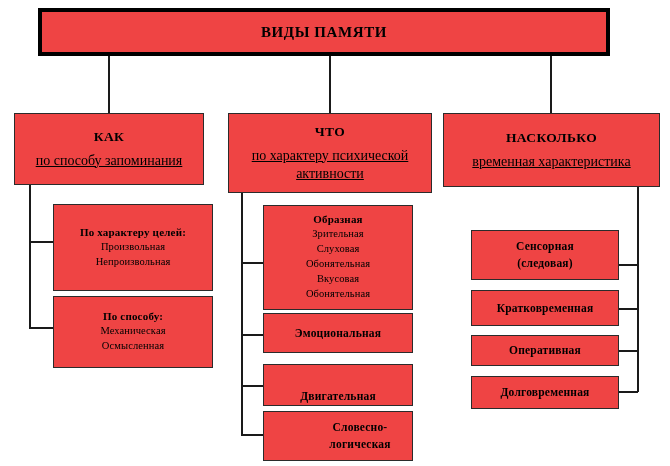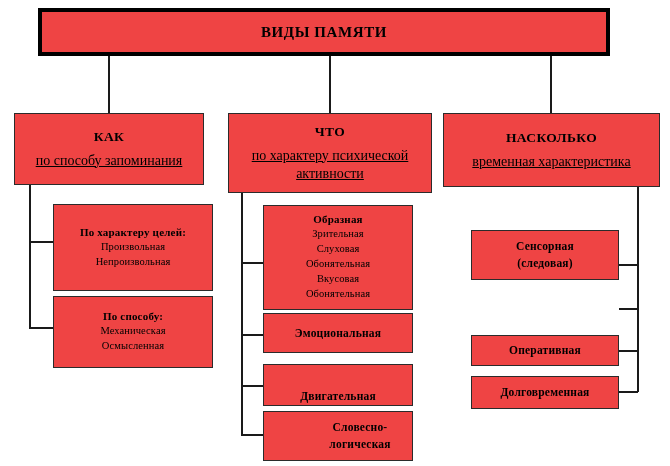--- a/index.html
+++ b/index.html
@@ -160,20 +160,23 @@
   <div class="line hline" style="left:619px; top:264px; width:19px;"></div>
   <div class="line hline" style="left:619px; top:308px; width:19px;"></div>
   <div class="line hline" style="left:619px; top:350px; width:19px;"></div>
   <div class="line hline" style="left:619px; top:391px; width:19px;"></div>
 
   <div class="box" style="left:471px; top:230px; width:148px; height:50px;">
     <div class="leaf-bold-only">Сенсорная</div>
     <div class="leaf-bold-only">(следовая)</div>
   </div>
 
+  <div class="box" style="left:471px; top:290px; width:148px; height:36px;">
+    <div class="leaf-bold-only">Кратковременная</div>
+  </div>
 
   <div class="box" style="left:471px; top:335px; width:148px; height:31px;text-align:right;">
     <div class="leaf-bold-only">Оперативная</div>
   </div>
 
   <div class="box" style="left:471px; top:376px; width:148px; height:33px;">
     <div class="leaf-bold-only">Долговременная</div>
   </div>
 
 </div>

